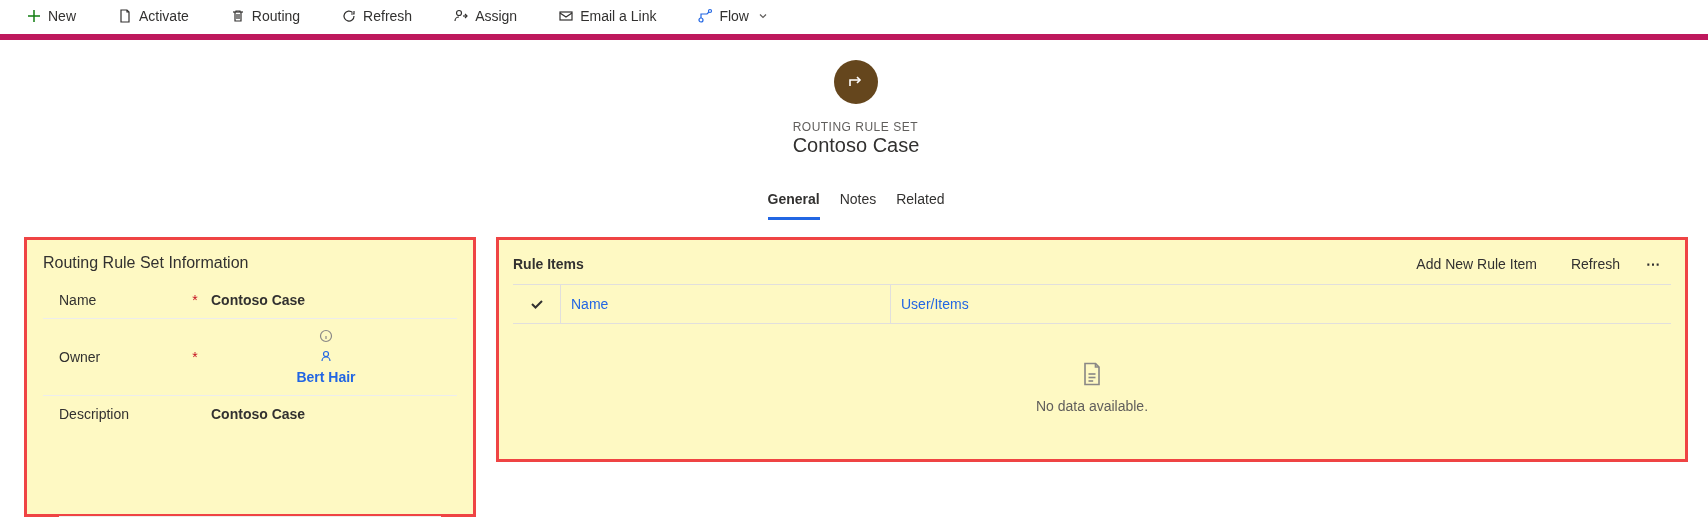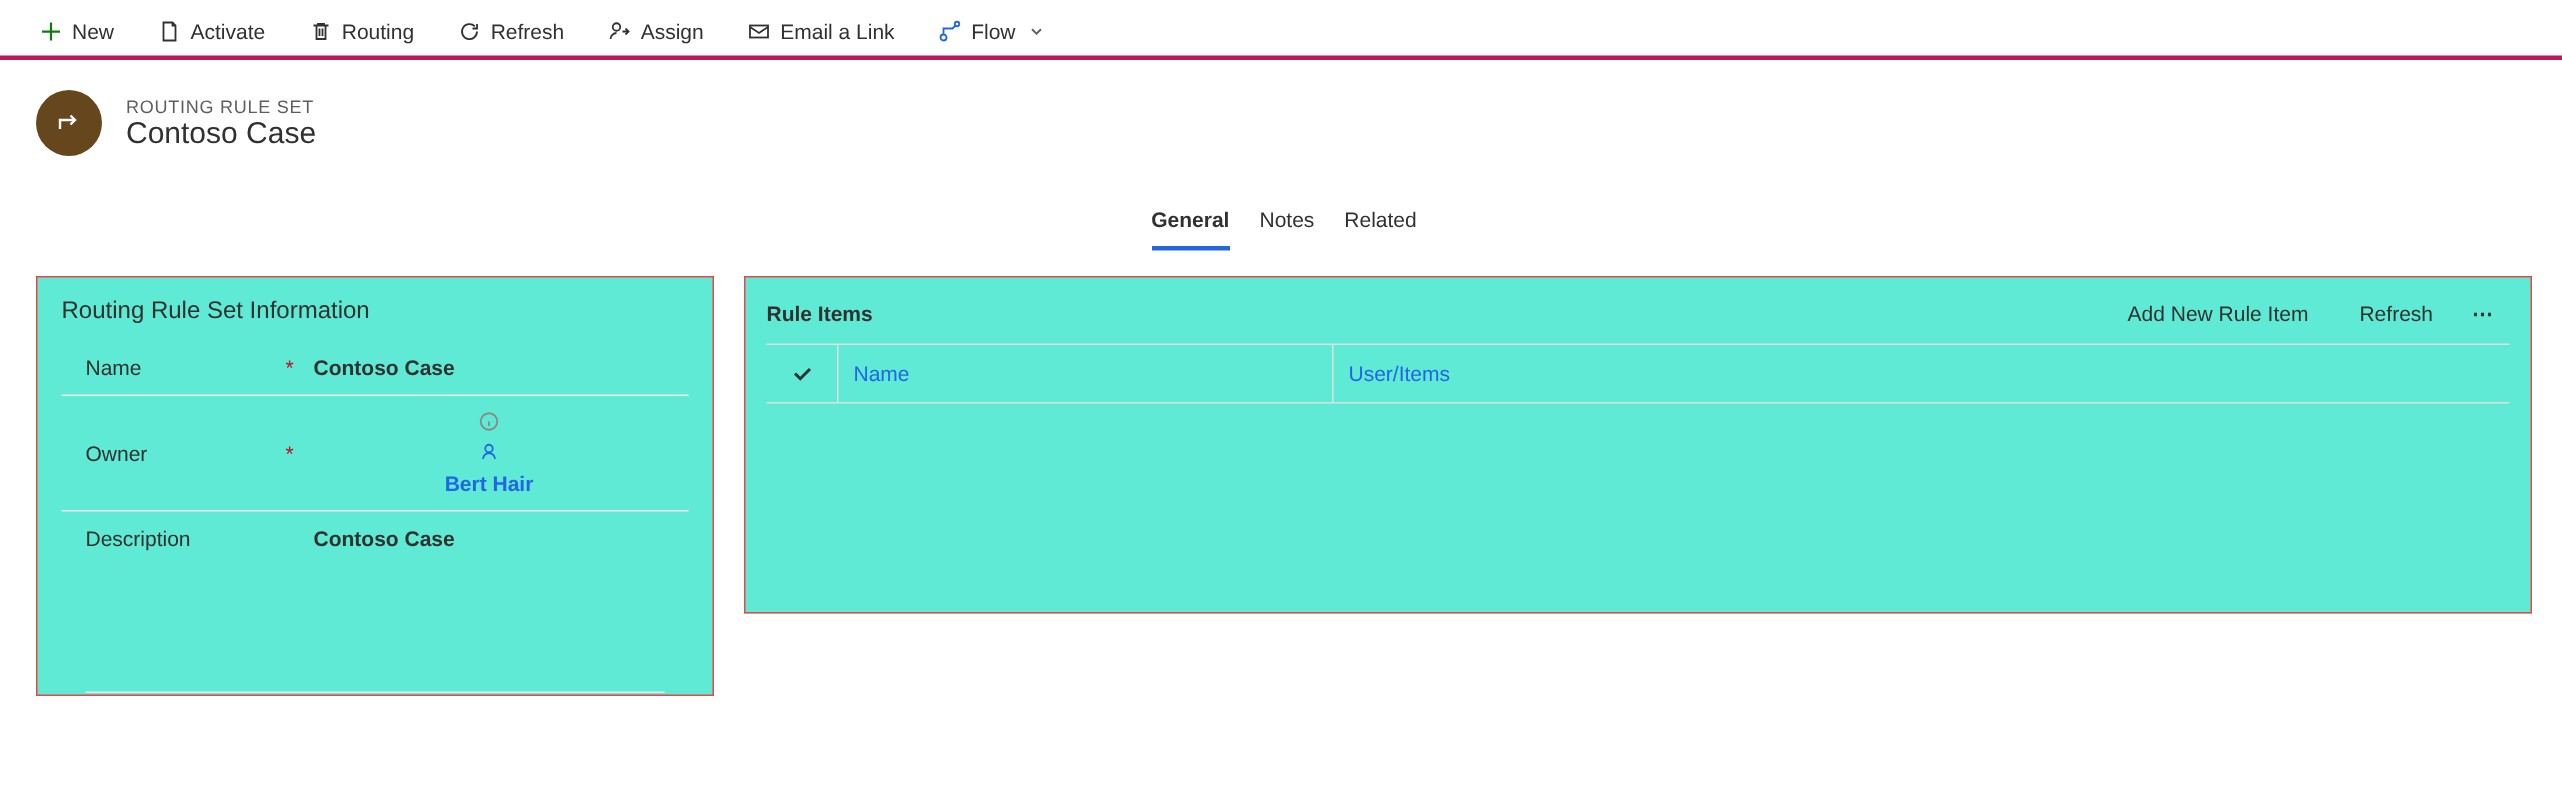--- a/index.html
+++ b/index.html
@@ -5,41 +5,41 @@
   * { box-sizing: border-box; }
   body {
     margin: 0;
     font-family: "Segoe UI", -apple-system, BlinkMacSystemFont, sans-serif;
     font-size: 14px;
     color: #323130;
     background: #fff;
   }
   .toolbar {
     display: flex;
-    align-items: flex-end;
+    align-items: flex-start;
     padding: 0 16px;
     height: 40px;
-    border-bottom: 3px solid #be185d;
-    gap: 9px;
+    border-bottom: 6px solid #be185d;
+    gap: 21px;
   }
   .toolbar-btn {
     display: inline-flex;
     align-items: center;
     gap: 6px;
     padding: 0 10px;
     height: 32px;
     background: none;
     border: none;
     cursor: pointer;
     font-size: 14px;
     color: #323130;
   }
   .toolbar-btn .ico { width: 16px; height: 16px; display: inline-flex; align-items: center; justify-content: center; }
   .content { padding: 20px 20px 10px 24px; }
-  .header { display: flex; align-items: center; gap: 16px; margin-bottom: 28px; }
+  .header { display: flex; align-items: center; gap: 16px; margin-bottom: 28px; flex-direction: column; }
   .avatar {
     width: 44px; height: 44px; border-radius: 50%;
     background: #65461d;
     display: flex; align-items: center; justify-content: center;
   }
   .avatar svg { width: 20px; height: 20px; }
   .header-text .subtitle { font-size: 12px; color: #605e5c; letter-spacing: 0.5px; }
   .header-text .title { font-size: 20px; color: #323130; }
   .tabs { display: flex; gap: 20px; border-bottom: 1px solid transparent; margin-bottom: 16px; justify-content: center; }
   .tab {
@@ -47,22 +47,22 @@
     cursor: pointer;
     font-size: 14px;
     color: #323130;
     background: none;
     border: none;
     border-bottom: 3px solid transparent;
   }
   .tab.active { font-weight: 600; border-bottom-color: #2266e3; }
   .panels { display: flex; gap: 20px; align-items: flex-start; }
   .card {
-    border: 1px solid #ef4444;
-    background: #5eead4;
+    border: 3px solid #ef4444;
+    background: #fef9c3;
   }
   .card-left { width: 452px; height: 280px; padding: 14px 16px; }
   .card-right { flex: 1; height: 225px; padding: 8px 14px 0 14px; display: flex; flex-direction: column; }
   .section-title { font-size: 16px; color: #323130; margin-bottom: 10px; }
   .form-row {
     display: flex;
     align-items: center;
     padding: 10px 16px;
     border-bottom: 1px solid #ededed;
   }
@@ -283,15 +283,27 @@
       <div class="grid-head">
         <div class="col col-check">
           <svg viewBox="0 0 16 16" width="16" height="16" fill="none" stroke="#323130" stroke-width="2">
               <path d="M3 8l3.5 3.5L13 5"></path>
             </svg>
         </div>
         <div class="col col-name">Name</div>
         <div class="col col-user">User/Items</div>
       </div>
 
+      <div class="empty">
+        <span class="doc-ico">
+          <svg viewBox="0 0 24 24" fill="none" stroke="#8a8886" stroke-width="1.4">
+              <path d="M6 3h9l3 3v15H6z"></path>
+              <path d="M15 3v3h3"></path>
+              <line x1="9" y1="12" x2="15" y2="12"></line>
+              <line x1="9" y1="15" x2="15" y2="15"></line>
+              <line x1="9" y1="18" x2="13" y2="18"></line>
+            </svg>
+        </span>
+        <div>No data available.</div>
+      </div>
     </div>
   </div>
 </div>
 
 </body></html>

